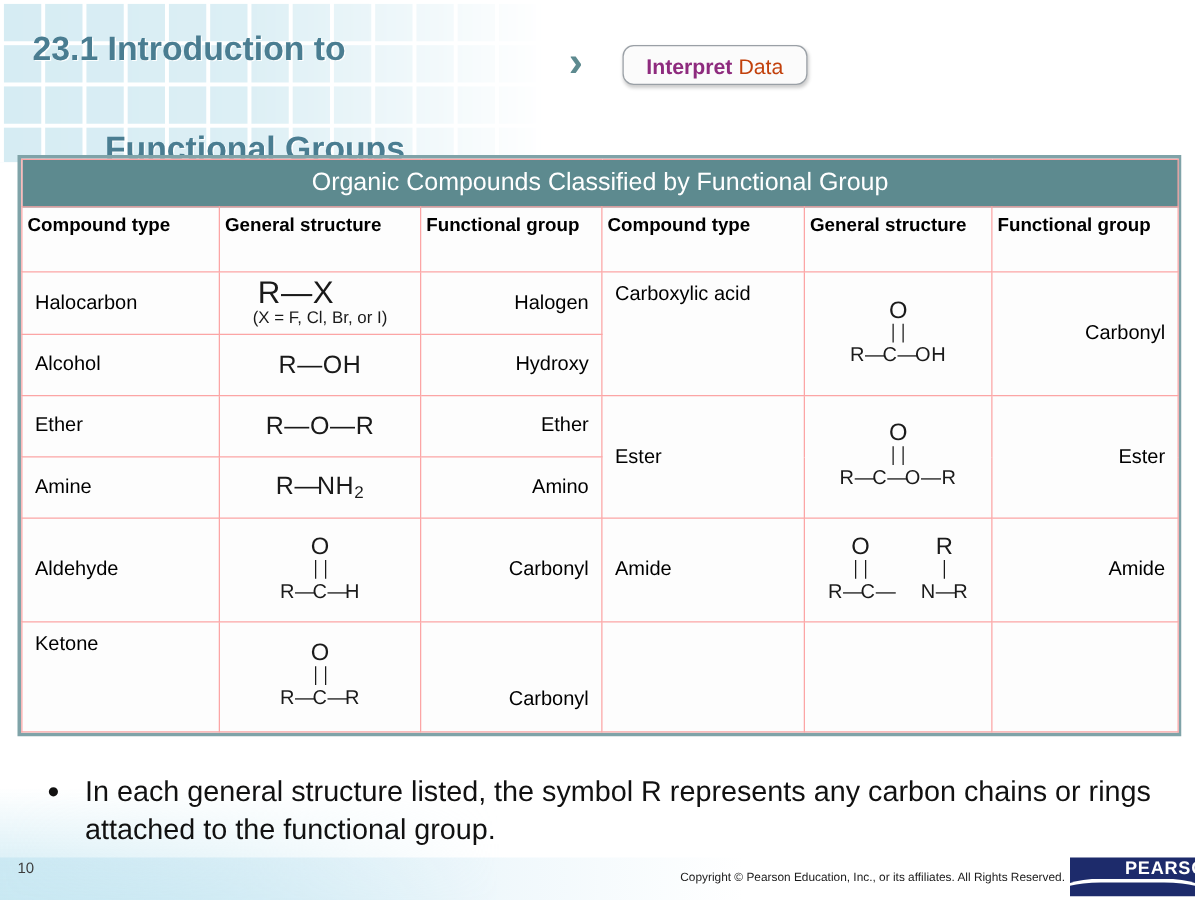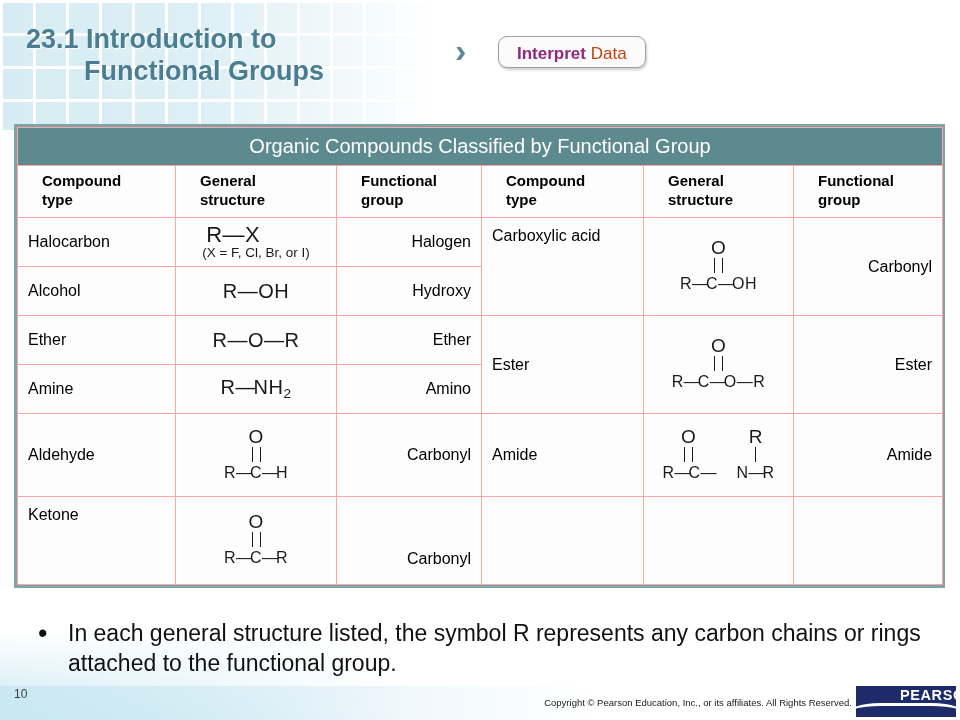--- a/index.html
+++ b/index.html
@@ -40,21 +40,21 @@
   }
 
   
   .title {
     position: absolute; left: 26px; top: 24px;
     width: 420px;
     font-size: 27px; font-weight: bold; line-height: 1.18;
     color: #4a7d91;
     text-shadow: 1px 1px 0 rgba(255,255,255,.9);
   }
-  .title .l2 { display: block; padding-left: 58px; }
+  .title .l2 { display: block; padding-left: 58px; margin-top: 48px; }
 
   .chevron {
     position: absolute; left: 455px; top: 33px;
     font-size: 34px; font-weight: bold; color: #5d8a8f;
     line-height: 1;
   }
 
   
   .pill {
     position: absolute; left: 498px; top: 36px;
@@ -88,21 +88,21 @@
     background: #5d8a8f;
     color: #ffffff;
     font-weight: normal;
     font-size: 20px;
     height: 38px;
     text-align: center;
     border: 1px solid #5d8a8f;
   }
   td.hdr {
     font-weight: bold; font-size: 15px;
-    padding: 6px 24px; vertical-align: top;
+    padding: 6px 4px; vertical-align: top;
     height: 52px; line-height: 1.25;
   }
   td.cell {
     font-size: 16px; padding: 6px 10px; vertical-align: middle;
   }
   td.struct { text-align: center; vertical-align: middle; padding: 4px; }
   td.mid { text-align: right; }
   td.lowered { vertical-align: bottom; padding-bottom: 16px; }
   td.top { vertical-align: top; padding-top: 9px; }
 
@@ -115,21 +115,21 @@
     display: inline-block;
     font-family: "Liberation Sans", sans-serif;
     color: #1a1a1a;
     line-height: 1;
   }
   .chem-inline { font-size: 20px; letter-spacing: .5px; white-space: nowrap; }
   .chem-inline .bond { letter-spacing: -2px; }
   .sub { font-size: .68em; vertical-align: -.28em; }
   .note { font-size: 13.5px; display: block; text-align: left; white-space: nowrap; }
   .halo { text-align: left; display: inline-block; }
-  .halo .top-line { font-size: 22px; padding-left: 4px; }
+  .halo .top-line { font-size: 25px; padding-left: 4px; }
 
   
   .stack { display: inline-grid; justify-items: center; row-gap: 0; }
   .stack .atom-top { font-size: 19px; height: 20px; line-height: 20px; }
   .stack .dbl {
     width: 9px; height: 15px;
     border-left: 1.6px solid #1a1a1a;
     border-right: 1.6px solid #1a1a1a;
   }
   .stack .sgl { width: 1.6px; height: 15px; background: #1a1a1a; }

